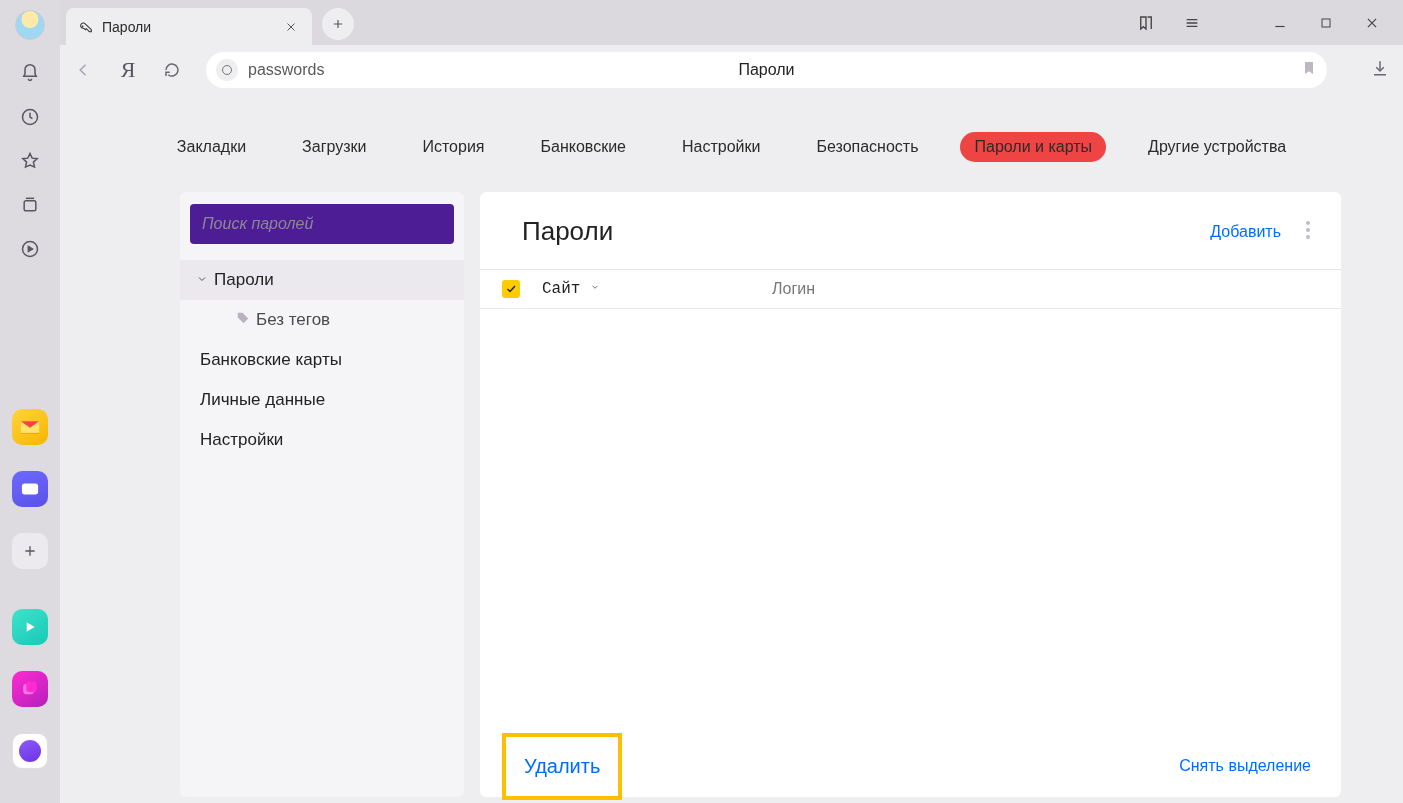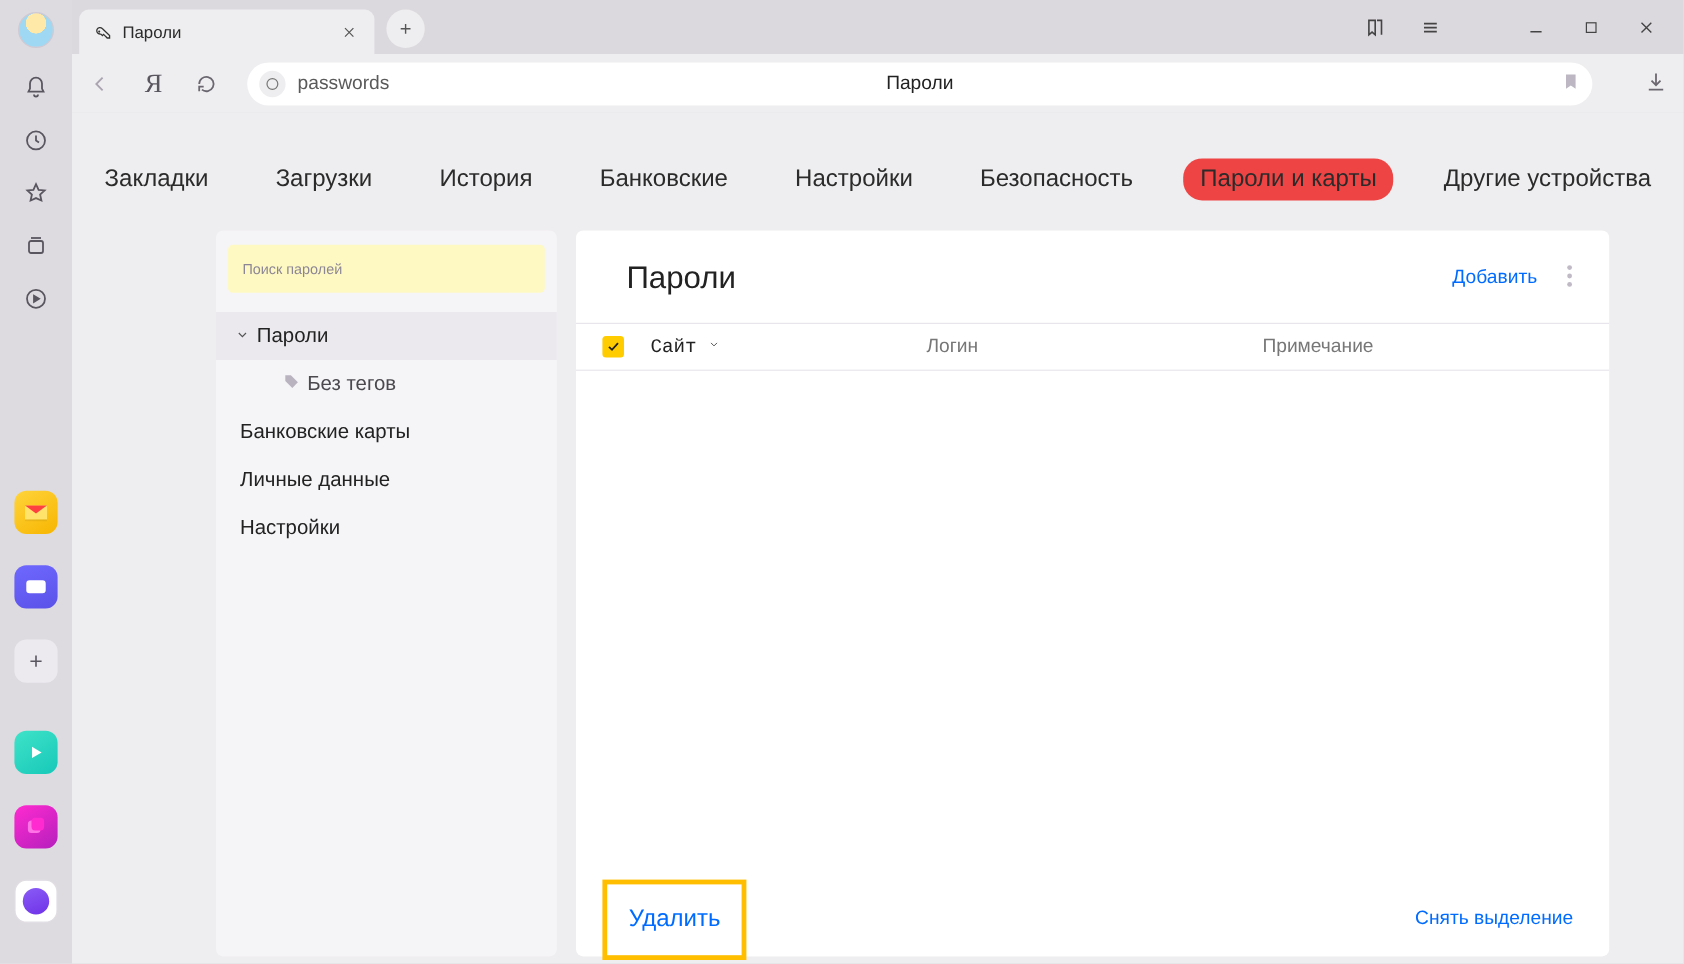--- a/index.html
+++ b/index.html
@@ -131,43 +131,44 @@
   overflow:hidden;
 }
 .nav-tabs {
   display:flex;
   gap: 28px;
   padding: 38px 0 0 0;
   justify-content:center;
   color:#2b2b2b;
 }
 .nav-tabs .nt {
-  font-size:20px; cursor:pointer; padding: 6px 14px;
+  font-size:16px; cursor:pointer; padding: 6px 14px;
   border-radius: 16px;
 }
 .nav-tabs .nt.active { background:#ef4444; }
 
 .content {
   position:absolute;
   left: 120px; right: 62px; top: 98px; bottom: 6px;
   display:flex;
   gap: 16px;
 }
 
 .sidepanel {
   width: 284px;
   background:#f5f4f7;
   border-radius: 6px;
   padding: 12px 10px 0 10px;
   display:flex; flex-direction:column;
 }
 .search {
-  background:#fef9c3; border-radius:4px; height:40px;
+  background:#4c1d95; border-radius:4px; height:40px;
   display:flex;align-items:center;padding:0 12px;color:#8d8795;
-  font-size:12px;
+  font-size:16px;
+  font-style:italic;
 }
 .side-item {
   height:40px;display:flex;align-items:center;
   font-size:17px;color:#222;padding-left:10px;cursor:pointer;
 }
 .side-item.first { background:#ebe9ee; margin: 16px -10px 0 -10px; padding-left: 16px; }
 .side-item.first .chev { margin-right: 6px; color:#555; }
 .side-sub { padding-left: 46px; color:#4b494e; }
 .side-sub .tag { color:#b8b3bf; margin-right:6px; }
 .side-sec { margin-top:0;}
@@ -432,21 +433,20 @@
         </span>
         <span class="site-col">
           <span>Сайт</span>
           <span class="sort-caret">
             <svg width="10" height="10" viewBox="0 0 24 24" fill="none" stroke="currentColor" stroke-width="2">
                 <path d="M6 9l6 6 6-6"></path>
               </svg>
           </span>
         </span>
         <span>Логин</span>
-        <span>Примечание</span>
       </div>
 
 
       <div class="footer">
         <span class="btn-delete">Удалить</span>
         <span class="btn-deselect">Снять выделение</span>
       </div>
     </div>
   </div>
 </div>

